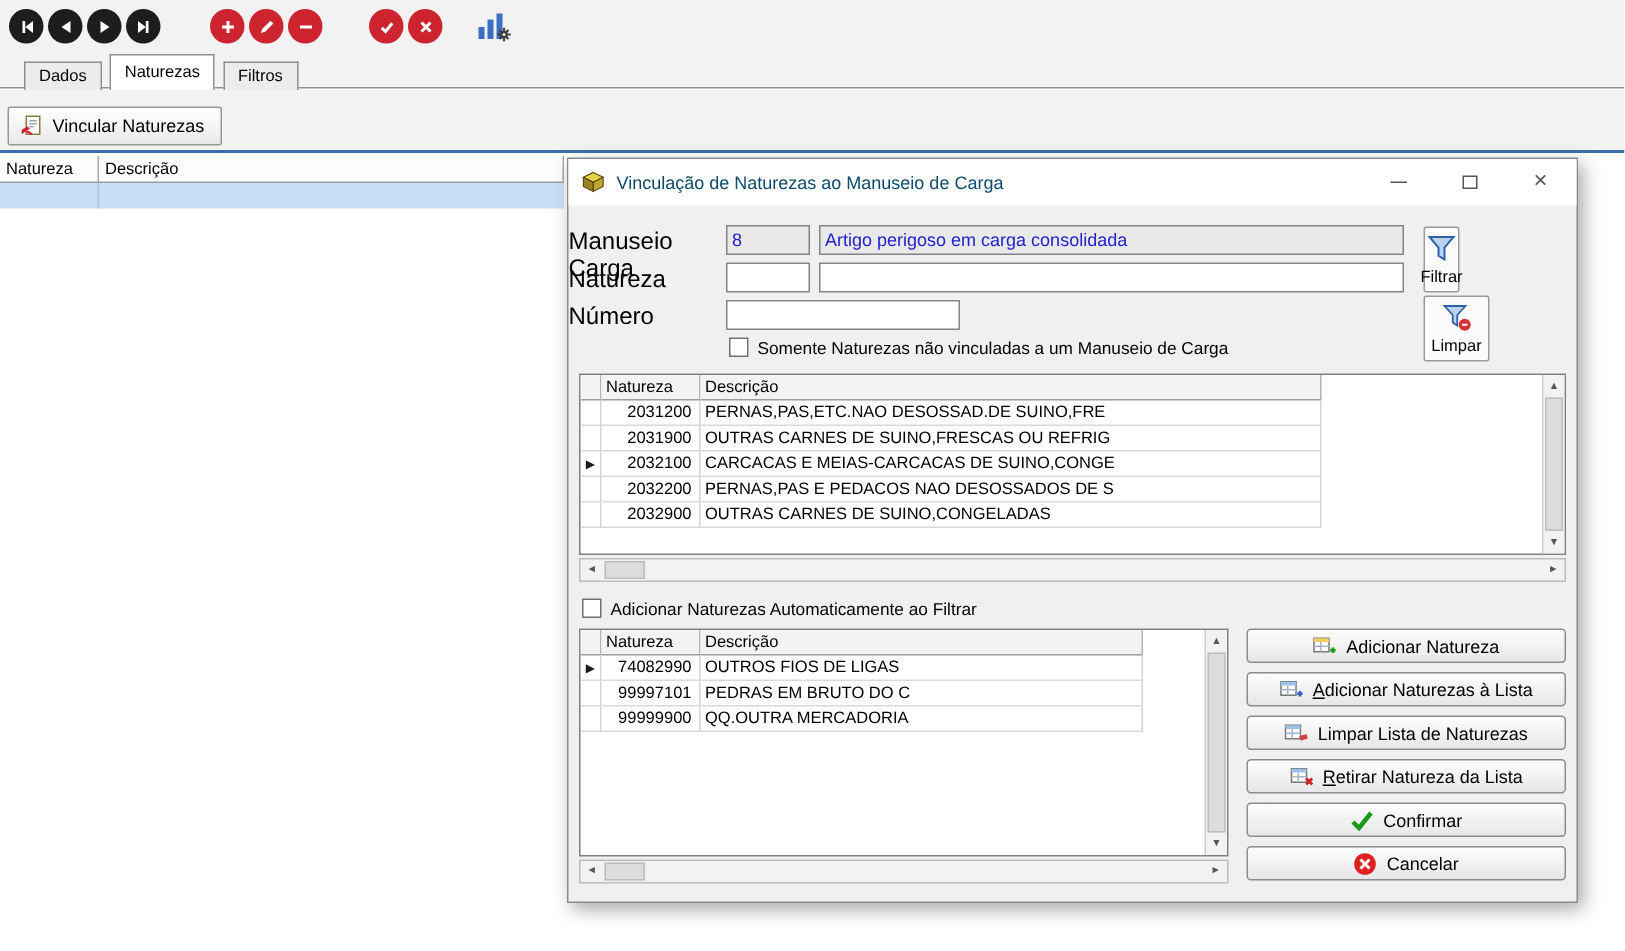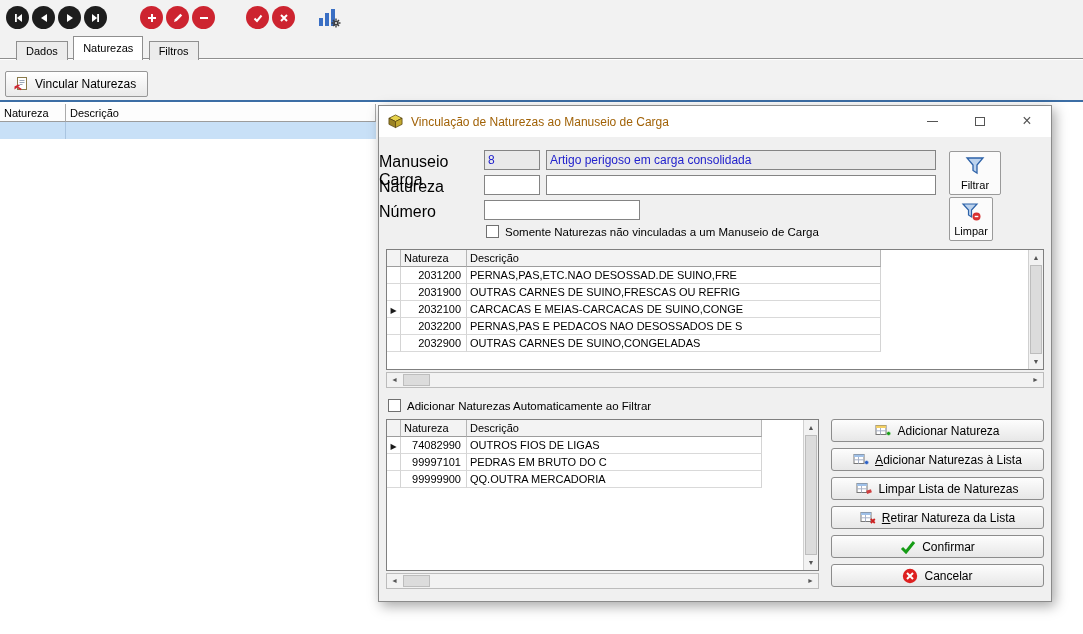--- a/index.html
+++ b/index.html
@@ -40,21 +40,21 @@
               padding:3px 4px 0; }
   .bg-selrow { position:absolute; left:0; top:20px; width:376px; height:17px; background:#c8e0f7;
                display:flex; }
   .bg-selcell { border-right:1px solid #a9c4e0; height:17px; }
   
   .dialog { position:absolute; left:378px; top:105px; width:674px; height:497px;
             background:#f0f0f0; border:1px solid #8b8b8b;
             box-shadow:3px 4px 12px rgba(0,0,0,.35); }
   .titlebar { position:absolute; left:0; top:0; width:672px; height:31px; background:#fff;
               display:flex; align-items:center; padding-left:9px; gap:8px; }
-  .dlg-title { color:#a16207; font-size:12px; }
+  .dlg-title { color:#0c4a6e; font-size:12px; }
   .win-btn { position:absolute; top:0; width:30px; height:30px; display:flex;
              align-items:center; justify-content:center; color:#555; }
   .win-min span { display:block; width:11px; height:1px; background:#555; }
   .win-max span { display:block; width:10px; height:9px; border:1px solid #555; }
   .win-close { font-size:16px; line-height:16px; }
   
   .flabel { position:absolute; width:100px; font-size:16px; }
   .ffield { position:absolute; height:20px; border:1px solid #848484; background:#fff;
             font-family:"Liberation Sans",sans-serif; font-size:12px; padding:0 3px; }
   .ffield.ro { background:#e9e9e9; color:#2222cc; }
@@ -223,21 +223,21 @@
   <input class="ffield" style="left: 105px; top: 69px; width: 56px;" value="">
   <input class="ffield" style="left: 167px; top: 69px; width: 390px;" value="">
 
   <div class="flabel" style="left:0;top:97px">Número</div>
   <input class="ffield" style="left: 105px; top: 94px; width: 156px;" value="">
 
   <div class="chkline" style="left:107px;top:119px">
     <span class="chk"></span><span>Somente Naturezas não vinculadas a um Manuseio de Carga</span>
   </div>
 
-  <div class="sq-btn" style="left:570px;top:45px;width:52px;height:44px">
+  <div class="sq-btn" style="left:570px;top:45px;width:24px;height:44px">
     <svg width="22" height="20" viewBox="0 0 22 20">
       <path d="M3 2h16l-6 7v8l-4-2.5V9z" fill="#bcd3ee" stroke="#2d62a8" stroke-width="1.3"></path>
     </svg>
     <span>Filtrar</span>
   </div>
   <div class="sq-btn" style="left:570px;top:91px;width:44px;height:44px">
     <svg width="22" height="20" viewBox="0 0 22 20">
       <path d="M3 2h14l-5.5 6v7l-3-2V8z" fill="#bcd3ee" stroke="#2d62a8" stroke-width="1.2"></path>
       <circle cx="16.5" cy="14.5" r="4" fill="#d83030"></circle>
       <path d="M14.7 14.5h3.6" stroke="#fff" stroke-width="1.4"></path>

